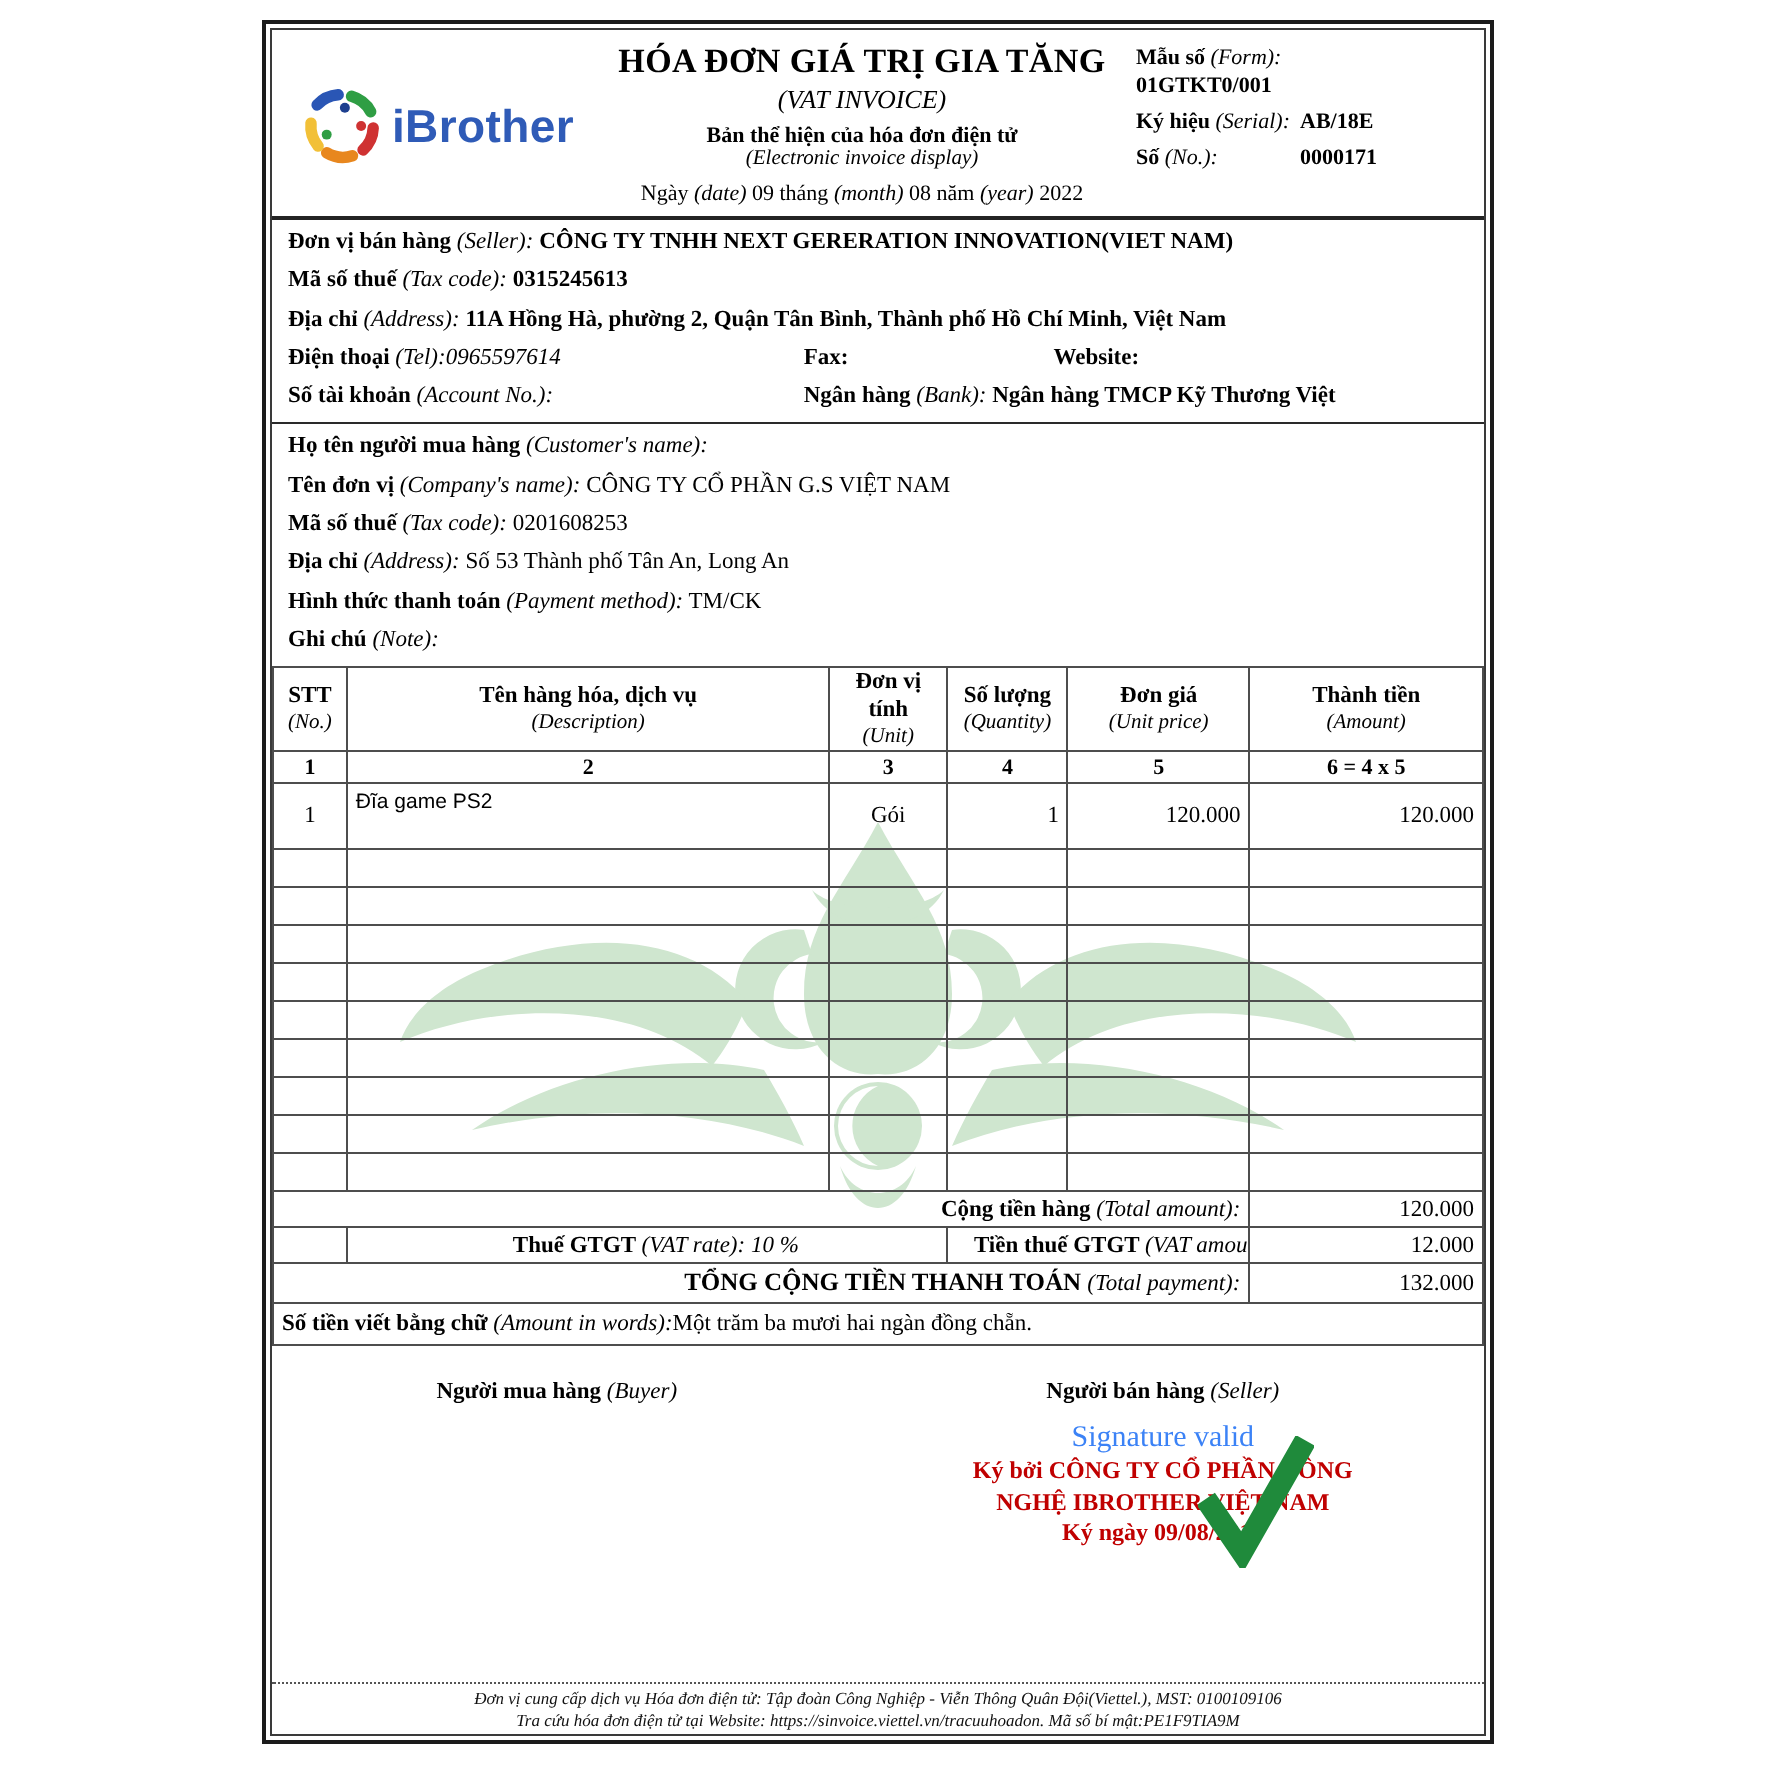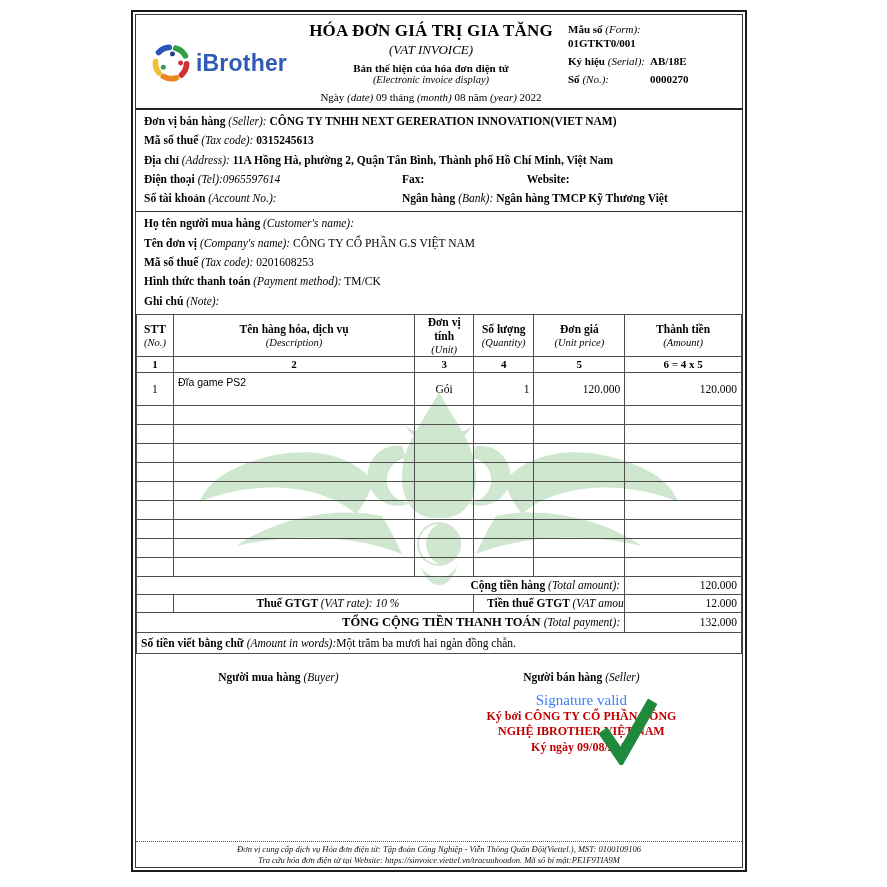--- a/index.html
+++ b/index.html
@@ -110,21 +110,21 @@
         <div class="row">
           <div><span class="lbl">Mẫu số </span><span class="en">(Form):</span></div>
           <div class="v" style="font-weight:bold">01GTKT0/001</div>
         </div>
         <div class="row kv">
           <span class="k"><span class="lbl">Ký hiệu </span><span class="en">(Serial):</span></span>
           <span class="v">AB/18E</span>
         </div>
         <div class="row kv">
           <span class="k"><span class="lbl">Số </span><span class="en">(No.):</span></span>
-          <span class="v">0000270</span>
+          <span class="v">0000171</span>
         </div>
       </div>
     </div>
 
     <div class="sec seller">
       <div class="line"><span class="lbl">Đơn vị bán hàng </span><span class="en">(Seller):</span> <span class="vb">CÔNG TY TNHH NEXT GERERATION INNOVATION(VIET NAM)</span></div>
       <div class="line"><span class="lbl">Mã số thuế </span><span class="en">(Tax code):</span> <span class="vb">0315245613</span></div>
       <div class="line"><span class="lbl">Địa chỉ </span><span class="en">(Address):</span> <span class="vb">11A Hồng Hà, phường 2, Quận Tân Bình, Thành phố Hồ Chí Minh, Việt Nam</span></div>
       <div class="line">
         <span class="inline-part w255"><span class="lbl">Điện thoại </span><span class="en">(Tel):</span><span class="vi">0965597614</span></span>
@@ -134,20 +134,21 @@
       <div class="line">
         <span class="inline-part w255"><span class="lbl">Số tài khoản </span><span class="en">(Account No.):</span></span>
         <span class="inline-part"><span class="lbl">Ngân hàng </span><span class="en">(Bank):</span> <span class="vb">Ngân hàng TMCP Kỹ Thương Việt</span></span>
       </div>
     </div>
 
     <div class="sec buyer">
       <div class="line"><span class="lbl">Họ tên người mua hàng </span><span class="en">(Customer's name):</span></div>
       <div class="line"><span class="lbl">Tên đơn vị </span><span class="en">(Company's name):</span> <span>CÔNG TY CỔ PHẦN G.S VIỆT NAM</span></div>
       <div class="line"><span class="lbl">Mã số thuế </span><span class="en">(Tax code):</span> <span>0201608253</span></div>
+      <div class="line"><span class="lbl">Địa chỉ </span><span class="en">(Address):</span> <span>Số 53 Thành phố Tân An, Long An</span></div>
       <div class="line"><span class="lbl">Hình thức thanh toán </span><span class="en">(Payment method):</span> <span>TM/CK</span></div>
       <div class="line"><span class="lbl">Ghi chú </span><span class="en">(Note):</span></div>
     </div>
 
     <div class="table-zone">
       <svg class="watermark" viewBox="0 0 486 210" fill="#cfe6cf">
         <path d="M243 6 C225 40 206 58 206 92 C206 120 224 134 243 132 C262 134 280 120 280 92 C280 58 261 40 243 6 Z"></path>
         <path d="M206 60 a30 30 0 1 0 10 56 a22 22 0 1 1 -6 -44 Z"></path>
         <path d="M280 60 a30 30 0 1 1 -10 56 a22 22 0 1 0 6 -44 Z"></path>
         <path d="M178 96 C150 62 96 58 44 80 C20 90 8 104 4 116 C50 96 120 94 160 128 C168 118 174 106 178 96 Z"></path>

